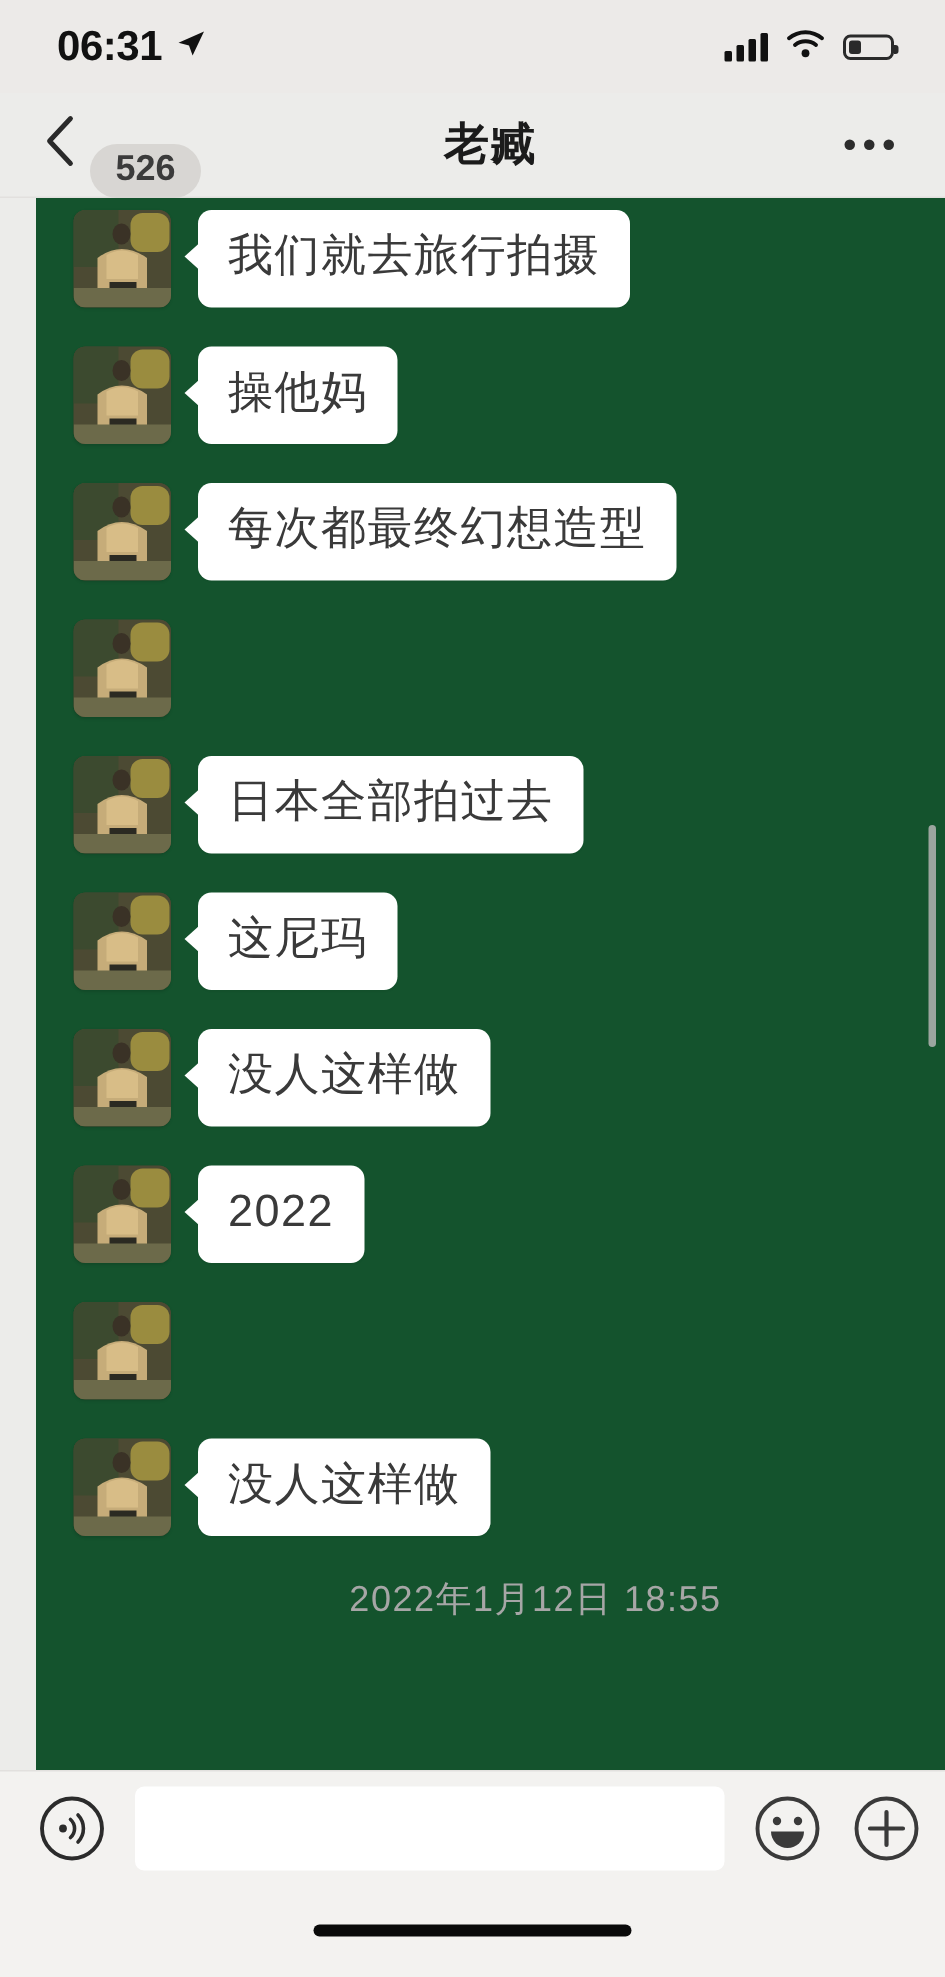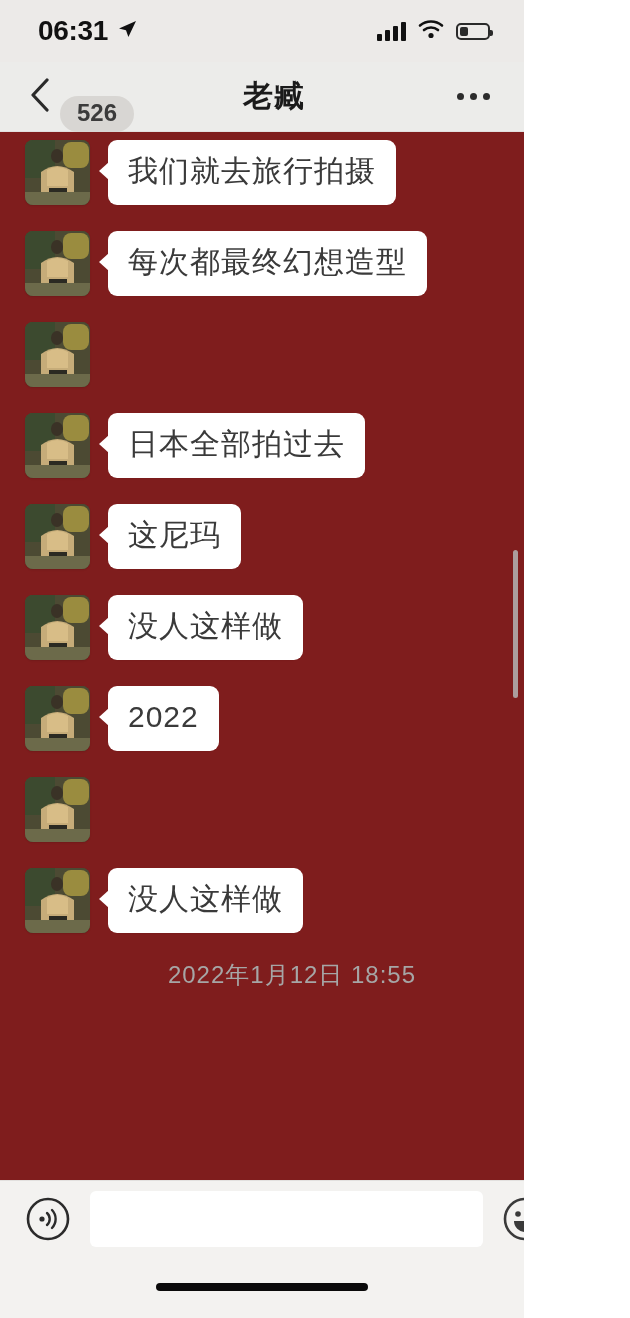--- a/index.html
+++ b/index.html
@@ -5,21 +5,21 @@
   html, body {
     margin: 0;
     padding: 0;
     background: #ffffff;
   }
   body {
     font-family: "Liberation Sans", "DejaVu Sans", sans-serif;
   }
   #phone {
     position: relative;
-    width: 524px;
+    width: 630px;
     height: 1318px;
     overflow: hidden;
     background: #ececea;
     display: flex;
     flex-direction: column;
   }
 
   
   .status-bar {
     height: 62px;
@@ -143,24 +143,25 @@
     width: 7px;
     height: 7px;
     border-radius: 50%;
     background: #2c2c2c;
     display: block;
   }
 
   
   .chat-area {
     flex: 1 1 auto;
-    background: #7f1d1d;
+    background: #14532d;
     position: relative;
     overflow: hidden;
     padding-top: 8px;
+    margin-left: 24px;
   }
   .msg-row {
     display: flex;
     align-items: flex-start;
     padding: 0 20px 0 25px;
     margin-bottom: 26px;
   }
   .avatar {
     flex: 0 0 65px;
     width: 65px;
@@ -332,20 +333,37 @@
           <path d="M22 30 Q32 24 43 30 L43 46 L22 46 Z" fill="#d8bd87"></path>
           <rect x="24" y="48" width="18" height="12" fill="#2b2a22"></rect>
           <rect x="0" y="52" width="65" height="13" fill="#6c6a4a"></rect>
         </svg>
       </div>
       <div class="bubble-wrap">
         <div class="bubble">我们就去旅行拍摄</div>
       </div>
     </div>
 
+    <div class="msg-row">
+      <div class="avatar">
+        <svg viewBox="0 0 65 65" preserveAspectRatio="none">
+          <rect width="65" height="65" fill="#4c4a33"></rect>
+          <rect x="0" y="0" width="30" height="38" fill="#3c4a2f"></rect>
+          <rect x="38" y="2" width="26" height="26" rx="8" fill="#9a8c3f"></rect>
+          <ellipse cx="32" cy="16" rx="6" ry="7" fill="#3a3226"></ellipse>
+          <path d="M16 32 Q32 20 49 32 L49 60 L16 60 Z" fill="#c6ac79"></path>
+          <path d="M22 30 Q32 24 43 30 L43 46 L22 46 Z" fill="#d8bd87"></path>
+          <rect x="24" y="48" width="18" height="12" fill="#2b2a22"></rect>
+          <rect x="0" y="52" width="65" height="13" fill="#6c6a4a"></rect>
+        </svg>
+      </div>
+      <div class="bubble-wrap">
+        <div class="bubble">操他妈</div>
+      </div>
+    </div>
 
     <div class="msg-row">
       <div class="avatar">
         <svg viewBox="0 0 65 65" preserveAspectRatio="none">
           <rect width="65" height="65" fill="#4c4a33"></rect>
           <rect x="0" y="0" width="30" height="38" fill="#3c4a2f"></rect>
           <rect x="38" y="2" width="26" height="26" rx="8" fill="#9a8c3f"></rect>
           <ellipse cx="32" cy="16" rx="6" ry="7" fill="#3a3226"></ellipse>
           <path d="M16 32 Q32 20 49 32 L49 60 L16 60 Z" fill="#c6ac79"></path>
           <path d="M22 30 Q32 24 43 30 L43 46 L22 46 Z" fill="#d8bd87"></path>

